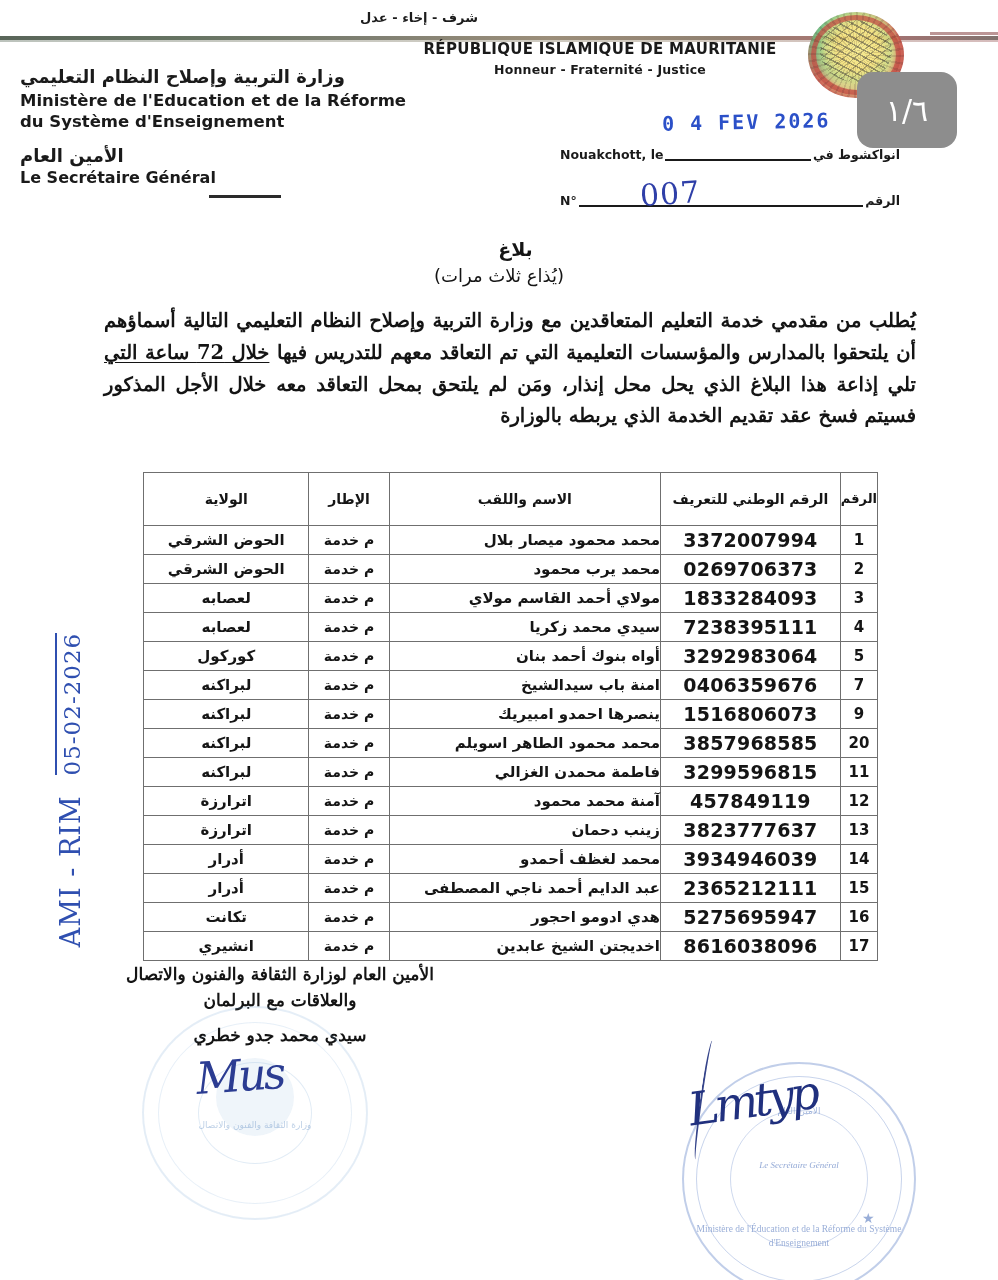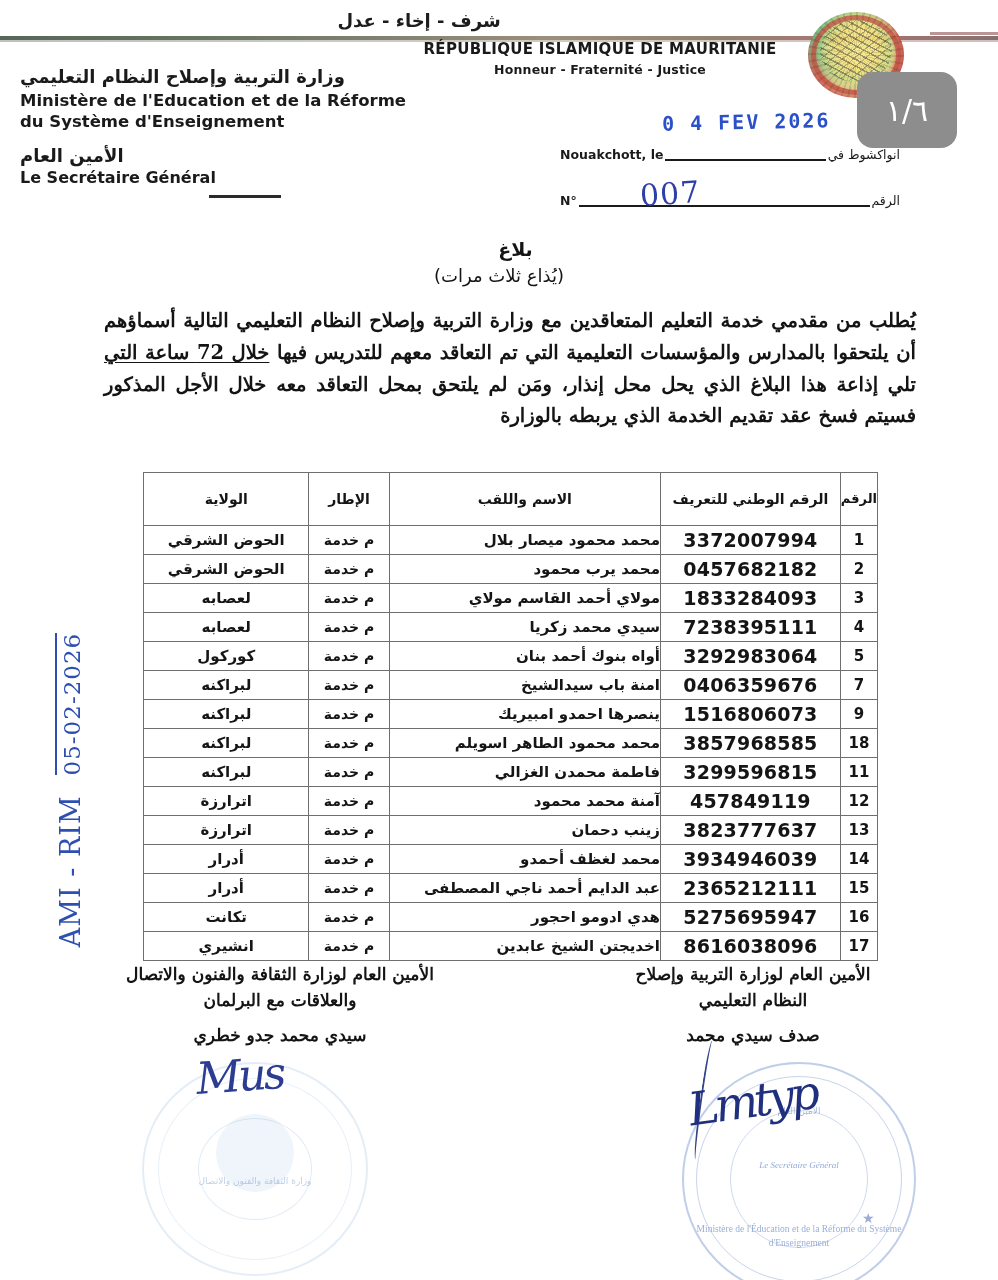--- a/index.html
+++ b/index.html
@@ -23,21 +23,21 @@
     opacity:.45;
   }
   .scanline3{
     position:absolute;left:930px;top:32px;width:68px;height:3px;
     background:#a06a6a;opacity:.7;
   }
 
   
   .devise{
     position:absolute;top:10px;left:0;width:998px;text-align:center;
-    font-family:"DejaVu Sans",sans-serif;font-weight:bold;font-size:18px;
+    font-family:"DejaVu Sans",sans-serif;font-weight:bold;font-size:13px;
     letter-spacing:.5px;color:#1c1c1c;
     padding-right:160px;box-sizing:border-box;
   }
 
   
   .republic{
     position:absolute;top:40px;left:370px;width:460px;text-align:center;
     font-family:"DejaVu Sans",sans-serif;
   }
   .republic .l1{font-size:15px;font-weight:bold;letter-spacing:.3px;color:#1a1a1a;}
@@ -101,21 +101,21 @@
     color:#2b50c8;letter-spacing:2px;transform:rotate(-1.2deg);
   }
   .lineRow{position:absolute;height:20px;display:flex;align-items:center;}
   .lineRow .fr{
     font-family:"DejaVu Sans",sans-serif;font-weight:bold;font-size:12.5px;color:#1a1a1a;white-space:nowrap;
   }
   .lineRow .dash{
     flex:1;border-bottom:2px solid #1a1a1a;margin:0 2px;height:12px;
   }
   .lineRow .ar{
-    font-family:"DejaVu Sans",sans-serif;font-weight:normal;font-size:12.5px;direction:rtl;color:#1a1a1a;white-space:nowrap;
+    font-family:"DejaVu Sans",sans-serif;font-weight:bold;font-size:12.5px;direction:rtl;color:#1a1a1a;white-space:nowrap;
   }
   #row-date{left:560px;top:144px;width:340px;}
   #row-num{left:560px;top:190px;width:340px;}
   .numhand{
     position:absolute;left:640px;top:176px;
     font-family:"DejaVu Serif",serif;font-size:30px;color:#2f3fa8;
     transform:rotate(-4deg);letter-spacing:1px;
   }
 
   
@@ -199,21 +199,21 @@
     transform:rotate(-8deg);white-space:nowrap;overflow:hidden;
     font-style:italic;letter-spacing:-4px;
   }
   .sigInkR2{
     position:absolute;left:700px;top:1040px;width:6px;height:120px;
     border-left:2px solid #20307e;border-radius:50%;
     transform:rotate(8deg);opacity:.9;
   }
 
   .stampL{
-    position:absolute;left:142px;top:1062px;width:222px;height:210px;
+    position:absolute;left:142px;top:1006px;width:222px;height:210px;
     border-radius:50%;border:2px solid rgba(95,150,205,.22);
     opacity:.75;
   }
   .stampL .r2{position:absolute;inset:14px;border-radius:50%;border:1.5px solid rgba(95,150,205,.2);}
   .stampL .r3{position:absolute;inset:54px;border-radius:50%;border:1.5px solid rgba(95,150,205,.25);}
   .stampL .core{
     position:absolute;left:72px;top:50px;width:78px;height:78px;border-radius:50%;
     background:rgba(120,165,210,.16);
   }
   .stampL .lbl{
@@ -311,21 +311,21 @@
     <tbody id="tbody">
         <tr>
           <td class="c-num">1</td>
           <td class="c-nni">3372007994</td>
           <td class="c-name"><span>محمد محمود ميصار بلال</span></td>
           <td class="c-frame">م خدمة</td>
           <td class="c-wilaya">الحوض الشرقي</td>
         </tr>
         <tr>
           <td class="c-num">2</td>
-          <td class="c-nni">0457682182</td>
+          <td class="c-nni">0269706373</td>
           <td class="c-name"><span>محمد يرب محمود</span></td>
           <td class="c-frame">م خدمة</td>
           <td class="c-wilaya">الحوض الشرقي</td>
         </tr>
         <tr>
           <td class="c-num">3</td>
           <td class="c-nni">1833284093</td>
           <td class="c-name"><span>مولاي أحمد القاسم مولاي</span></td>
           <td class="c-frame">م خدمة</td>
           <td class="c-wilaya">لعصابه</td>
@@ -352,21 +352,21 @@
           <td class="c-wilaya">لبراكنه</td>
         </tr>
         <tr>
           <td class="c-num">9</td>
           <td class="c-nni">1516806073</td>
           <td class="c-name"><span>ينصرها احمدو امبيريك</span></td>
           <td class="c-frame">م خدمة</td>
           <td class="c-wilaya">لبراكنه</td>
         </tr>
         <tr>
-          <td class="c-num">18</td>
+          <td class="c-num">20</td>
           <td class="c-nni">3857968585</td>
           <td class="c-name"><span>محمد محمود الطاهر اسويلم</span></td>
           <td class="c-frame">م خدمة</td>
           <td class="c-wilaya">لبراكنه</td>
         </tr>
         <tr>
           <td class="c-num">11</td>
           <td class="c-nni">3299596815</td>
           <td class="c-name"><span>فاطمة محمدن الغزالي</span></td>
           <td class="c-frame">م خدمة</td>
@@ -410,25 +410,20 @@
         <tr>
           <td class="c-num">17</td>
           <td class="c-nni">8616038096</td>
           <td class="c-name"><span>اخديجتن الشيخ عابدين</span></td>
           <td class="c-frame">م خدمة</td>
           <td class="c-wilaya">انشيري</td>
         </tr>
       </tbody>
   </table>
 
-  <div class="sigR">
-    <div>الأمين العام لوزارة التربية وإصلاح</div>
-    <div>النظام التعليمي</div>
-    <div class="sigName">صدف سيدي محمد</div>
-  </div>
 
   <div class="sigL">
     <div>الأمين العام لوزارة الثقافة والفنون والاتصال</div>
     <div>والعلاقات مع البرلمان</div>
     <div class="sigName">سيدي محمد جدو خطري</div>
   </div>
 
   <div class="stampR">
     <div class="r2"></div>
     <div class="r3"></div>

